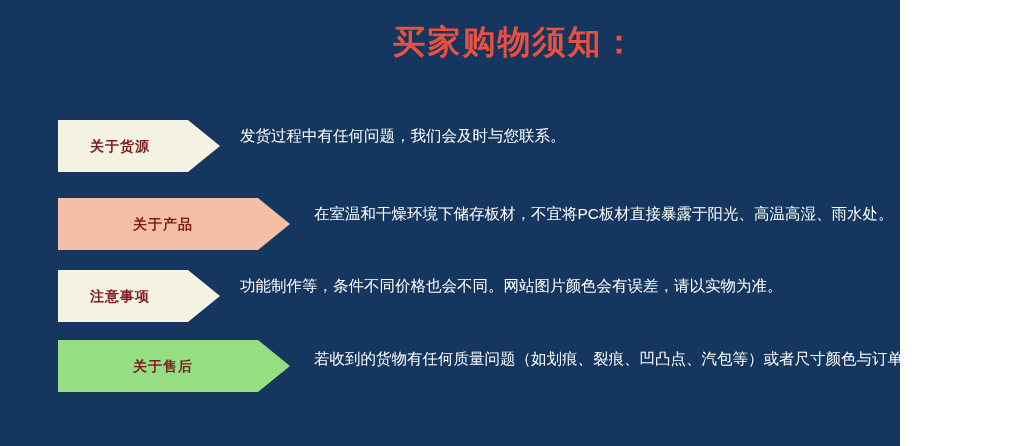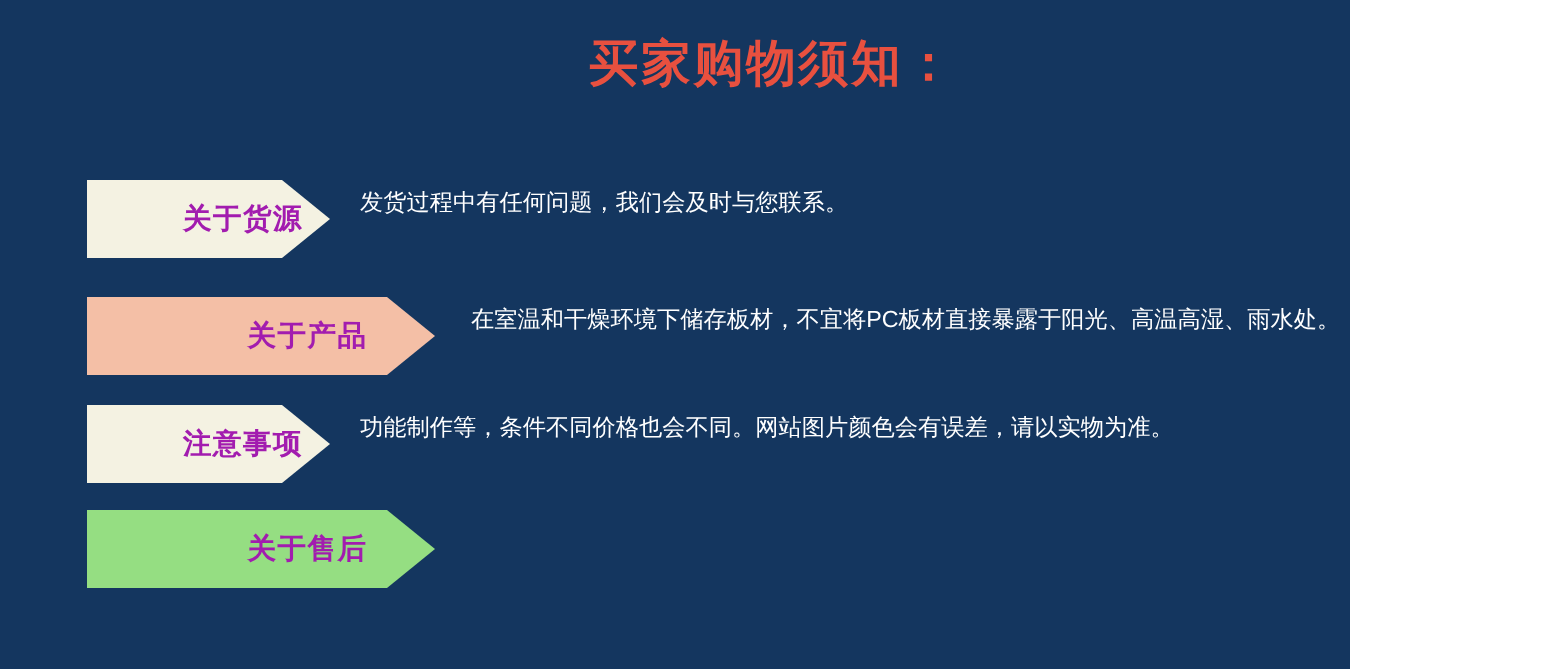--- a/index.html
+++ b/index.html
@@ -57,27 +57,26 @@
   .banner.wide {
     width: 232px;
     clip-path: polygon(0 0, 200px 0, 232px 50%, 200px 100%, 0 100%);
     -webkit-clip-path: polygon(0 0, 200px 0, 232px 50%, 200px 100%, 0 100%);
     padding-left: 75px;
   }
   .banner.peach { background: #f4bfa6; }
   .banner.green { background: #95de82; }
 
   .banner-label {
-    color: #a21caf;
-    font-size: 19px;
+    color: #7f1d1d;
+    font-size: 14px;
     font-weight: bold;
     letter-spacing: 1px;
     white-space: nowrap;
     line-height: 1;
-    margin-left: 32px;
   }
   .body-text {
     position: absolute;
     color: #ffffff;
     font-size: 15.5px;
     line-height: 27px;
     white-space: nowrap;
   }
   .body-text.indent-a { left: 240px; }
   .body-text.indent-b { left: 314px; }
@@ -115,16 +114,17 @@
     <div class="body-text indent-a" style="top:2px;">
       <span class="line">功能制作等，条件不同价格也会不同。网站图片颜色会有误差，请以实物为准。</span>
     </div>
   </div>
 
   <div class="row" style="top:340px;">
     <div class="banner wide green">
       <span class="banner-label">关于售后</span>
     </div>
     <div class="body-text indent-b" style="top:5px;">
+      <span class="line">若收到的货物有任何质量问题（如划痕、裂痕、凹凸点、汽包等）或者尺寸颜色与订单不符，</span>
     </div>
   </div>
 
 </div>
 
 </body></html>

